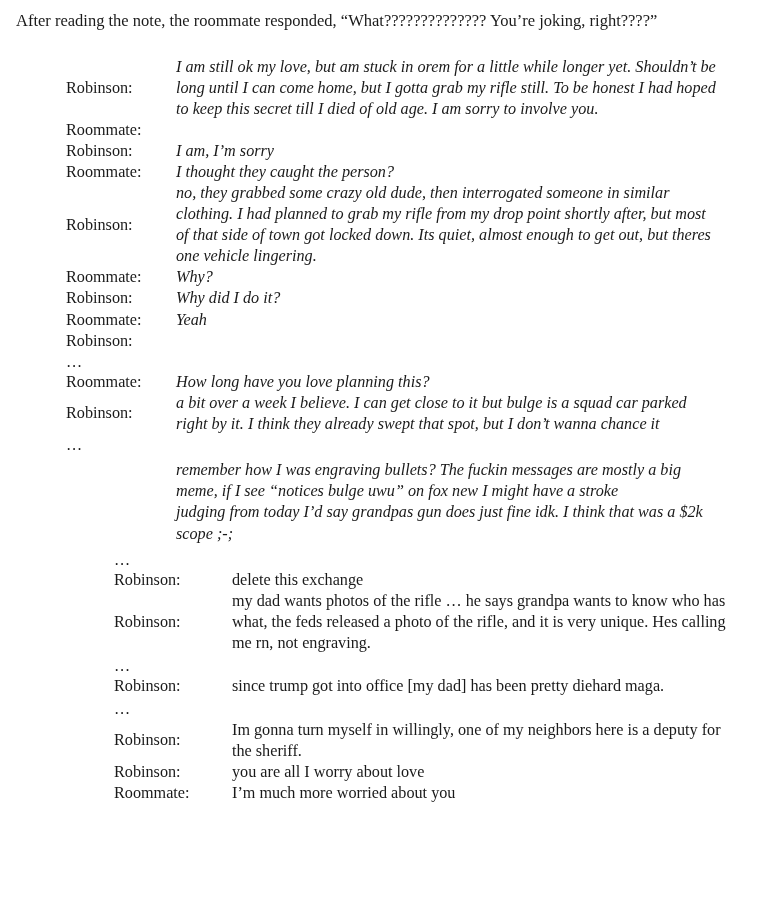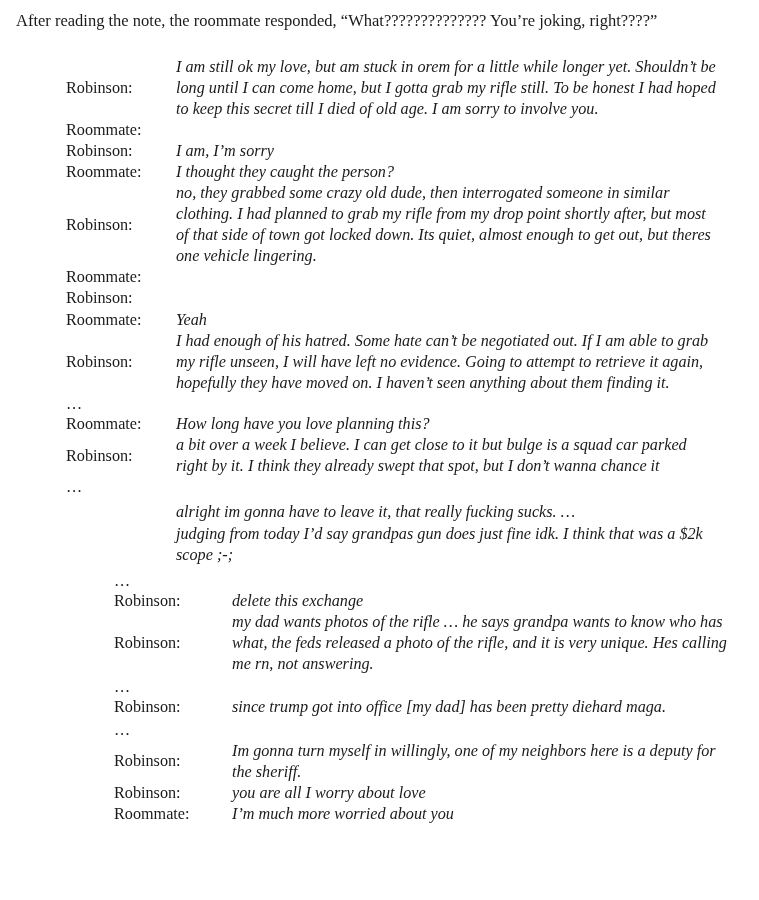--- a/index.html
+++ b/index.html
@@ -73,21 +73,20 @@
     margin-left: 100px;
     letter-spacing: 1px;
   }
   
   .lvl2 .row .spk {
     width: 112px;
     margin-left: 100px;
   }
   .lvl2 .row .msg {
     max-width: 502px;
-    font-style: italic;
   }
   .gap-sm { height: 5px; }
   .gap-xs { height: 2px; }
 </style>
 </head>
 <body>
 
 <div class="page">
 
   <p class="intro">After reading the note, the roommate responded, “What?????????????? You’re joking, right????”</p>
@@ -107,31 +106,32 @@
     <div class="row">
       <div class="spk">Roommate:</div>
       <div class="msg">I thought they caught the person?</div>
     </div>
     <div class="row">
       <div class="spk">Robinson:</div>
       <div class="msg">no, they grabbed some crazy old dude, then interrogated someone in similar clothing. I had planned to grab my rifle from my drop point shortly after, but most of that side of town got locked down. Its quiet, almost enough to get out, but theres one vehicle lingering.</div>
     </div>
     <div class="row">
       <div class="spk">Roommate:</div>
-    </div>
-    <div class="row">
-      <div class="spk">Robinson:</div>
+      <div class="msg">Why?</div>
+    </div>
+    <div class="row">
+      <div class="spk">Robinson:</div>
+      <div class="msg">Why did I do it?</div>
     </div>
     <div class="row">
       <div class="spk">Roommate:</div>
       <div class="msg">Yeah</div>
     </div>
     <div class="row">
       <div class="spk">Robinson:</div>
-      <div class="msg">I had enough of his hatred. Some hate can’t be negotiated out. If I am able to grab my rifle unseen, I will have left no evidence. Going to attempt to retrieve it again, hopefully they have moved on. I haven’t seen anything about them finding it.</div>
     </div>
   </div>
 
   <div class="ell">…</div>
 
   <div class="block lvl1">
     <div class="row">
       <div class="spk">Roommate:</div>
       <div class="msg">How long have you love planning this?</div>
     </div>
@@ -140,39 +140,39 @@
       <div class="msg">a bit over a week I believe. I can get close to it but bulge is a squad car parked right by it. I think they already swept that spot, but I don’t wanna chance it</div>
     </div>
   </div>
 
   <div class="ell">…</div>
   <div class="gap-sm"></div>
 
   <div class="block lvl1">
     <div class="row nospk">
       <div class="spk"></div>
-      <div class="msg">alright im gonna have to leave it, that really fucking sucks. …</div>
+      <div class="msg">remember how I was engraving bullets? The fuckin messages are mostly a big meme, if I see “notices bulge uwu” on fox new I might have a stroke</div>
     </div>
     <div class="row nospk">
       <div class="spk"></div>
       <div class="msg">judging from today I’d say grandpas gun does just fine idk. I think that was a $2k scope ;-;</div>
     </div>
   </div>
 
   <div class="gap-sm"></div>
   <div class="ell2">…</div>
 
   <div class="block lvl2">
     <div class="row">
       <div class="spk">Robinson:</div>
       <div class="msg">delete this exchange</div>
     </div>
     <div class="row">
       <div class="spk">Robinson:</div>
-      <div class="msg">my dad wants photos of the rifle … he says grandpa wants to know who has what, the feds released a photo of the rifle, and it is very unique. Hes calling me rn, not answering.</div>
+      <div class="msg">my dad wants photos of the rifle … he says grandpa wants to know who has what, the feds released a photo of the rifle, and it is very unique. Hes calling me rn, not engraving.</div>
     </div>
   </div>
 
   <div class="gap-xs"></div>
   <div class="ell2">…</div>
 
   <div class="block lvl2">
     <div class="row">
       <div class="spk">Robinson:</div>
       <div class="msg">since trump got into office [my dad] has been pretty diehard maga.</div>

